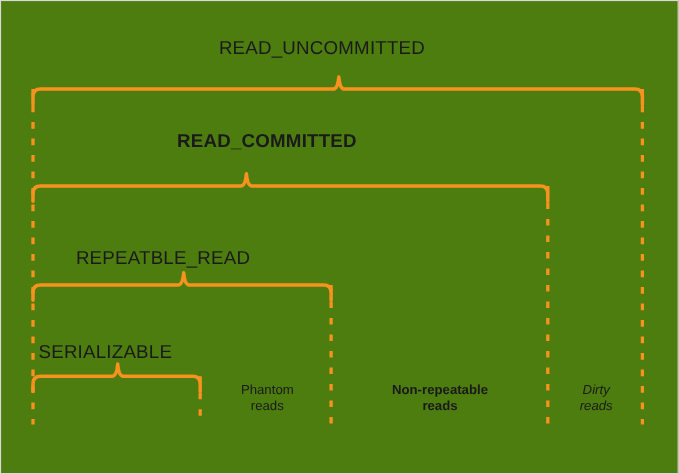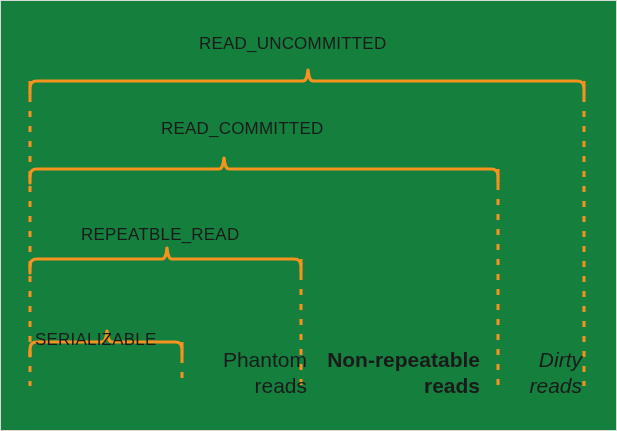--- a/index.html
+++ b/index.html
@@ -4,21 +4,21 @@
 <style>
   html, body {
     margin: 0;
     padding: 0;
     background: #ffffff;
   }
   #canvas {
     position: relative;
     width: 617px;
     height: 431px;
-    background: #15803d;
+    background: #4d7c0f;
     border: 1px solid #d9d9d9;
     box-sizing: border-box;
     overflow: hidden;
     font-family: "Liberation Sans", sans-serif;
     color: #1a1a1a;
   }
   #diagram-svg {
     position: absolute;
     left: 0;
     top: 0;
@@ -28,22 +28,22 @@
   .level-label {
     position: absolute;
     font-size: 17px;
     letter-spacing: 0.2px;
     white-space: nowrap;
     color: #1a1a1a;
     line-height: 1;
   }
   .anomaly-label {
     position: absolute;
-    font-size: 21px;
-    text-align: right;
+    font-size: 12px;
+    text-align: center;
     white-space: nowrap;
     color: #1a1a1a;
     line-height: 1.25;
   }
   .anomaly-label .ln {
     display: block;
   }
 </style>
 </head>
 <body>
@@ -57,25 +57,25 @@
       <line x1="497" y1="168" x2="497" y2="385" stroke="#F7921E" stroke-width="3" stroke-dasharray="6 9" stroke-linecap="butt"></line>
       <line x1="583" y1="80" x2="583" y2="385" stroke="#F7921E" stroke-width="3" stroke-dasharray="6 9" stroke-linecap="butt"></line>
       <path d="M 29 94 L 29 87 Q 29 80 36 80 L 302 80 Q 306 80 307 69 Q 308 80 312 80 L 576 80 Q 583 80 583 87 L 583 94" fill="none" stroke="#F7921E" stroke-width="3.2" stroke-linecap="round" stroke-linejoin="round"></path>
       <path d="M 29 182 L 29 175 Q 29 168 36 168 L 218 168 Q 222 168 223 157 Q 224 168 228 168 L 490 168 Q 497 168 497 175 L 497 182" fill="none" stroke="#F7921E" stroke-width="3.2" stroke-linecap="round" stroke-linejoin="round"></path>
       <path d="M 29 272 L 29 265 Q 29 258 36 258 L 161 258 Q 165 258 166 247 Q 167 258 171 258 L 293 258 Q 300 258 300 265 L 300 272" fill="none" stroke="#F7921E" stroke-width="3.2" stroke-linecap="round" stroke-linejoin="round"></path>
       <path d="M 29 355 L 29 348 Q 29 341 36 341 L 101 341 Q 105 341 106 330 Q 107 341 111 341 L 174 341 Q 181 341 181 348 L 181 355" fill="none" stroke="#F7921E" stroke-width="3.2" stroke-linecap="round" stroke-linejoin="round"></path>
     </svg>
 
   <div class="level-label" style="left:198px; top:34px;">READ_UNCOMMITTED</div>
 
-  <div class="level-label" style="left:160px; top:119px;">READ_COMMITTED</div>
+  <div class="level-label" style="left:160px; top:119px;font-weight:bold;">READ_COMMITTED</div>
 
-  <div class="level-label" style="left:80px; top:225px;">REPEATBLE_READ</div>
+  <div class="level-label" style="left:68px; top:225px;">REPEATBLE_READ</div>
 
-  <div class="level-label" style="left:34px; top:310px;margin-top:20px;">SERIALIZABLE</div>
+  <div class="level-label" style="left:34px; top:310px;">SERIALIZABLE</div>
 
   <div class="anomaly-label" style="left:178px; top:346px; width:128px;">
     <span class="ln">Phantom</span>
     <span class="ln">reads</span>
   </div>
 
   <div class="anomaly-label" style="left:319px; top:346px; width:160px;font-weight:bold;">
     <span class="ln">Non-repeatable</span>
     <span class="ln">reads</span>
   </div>

